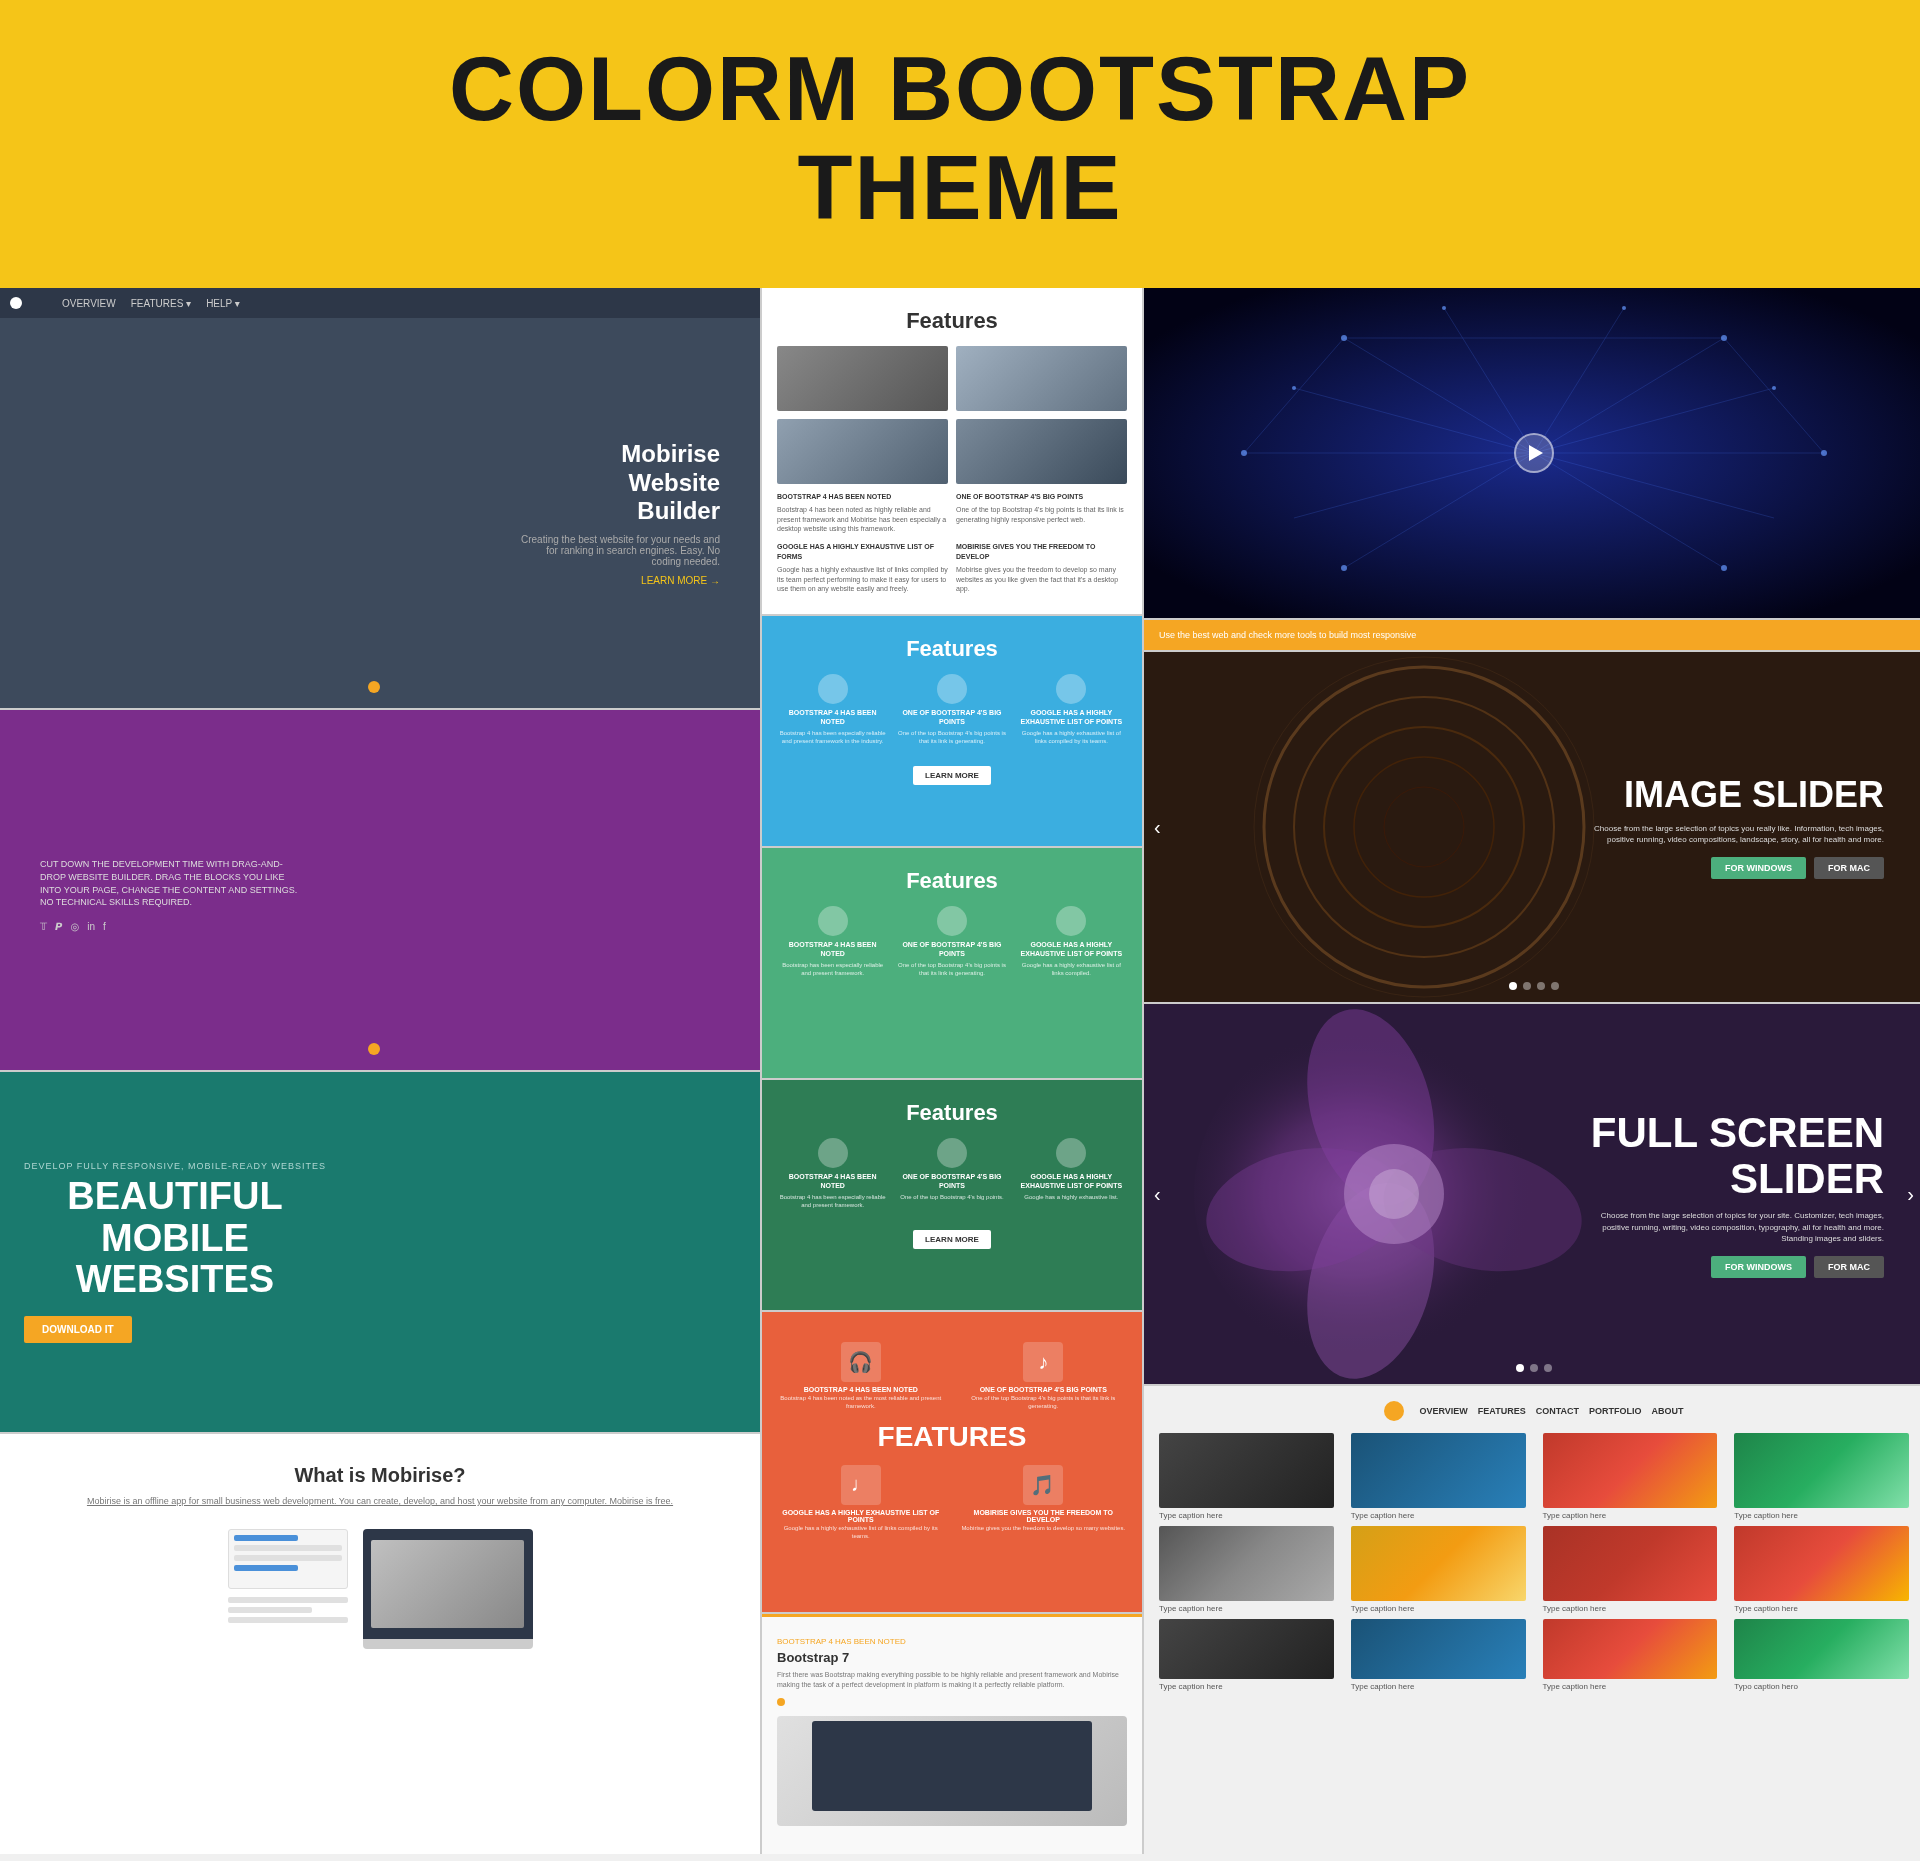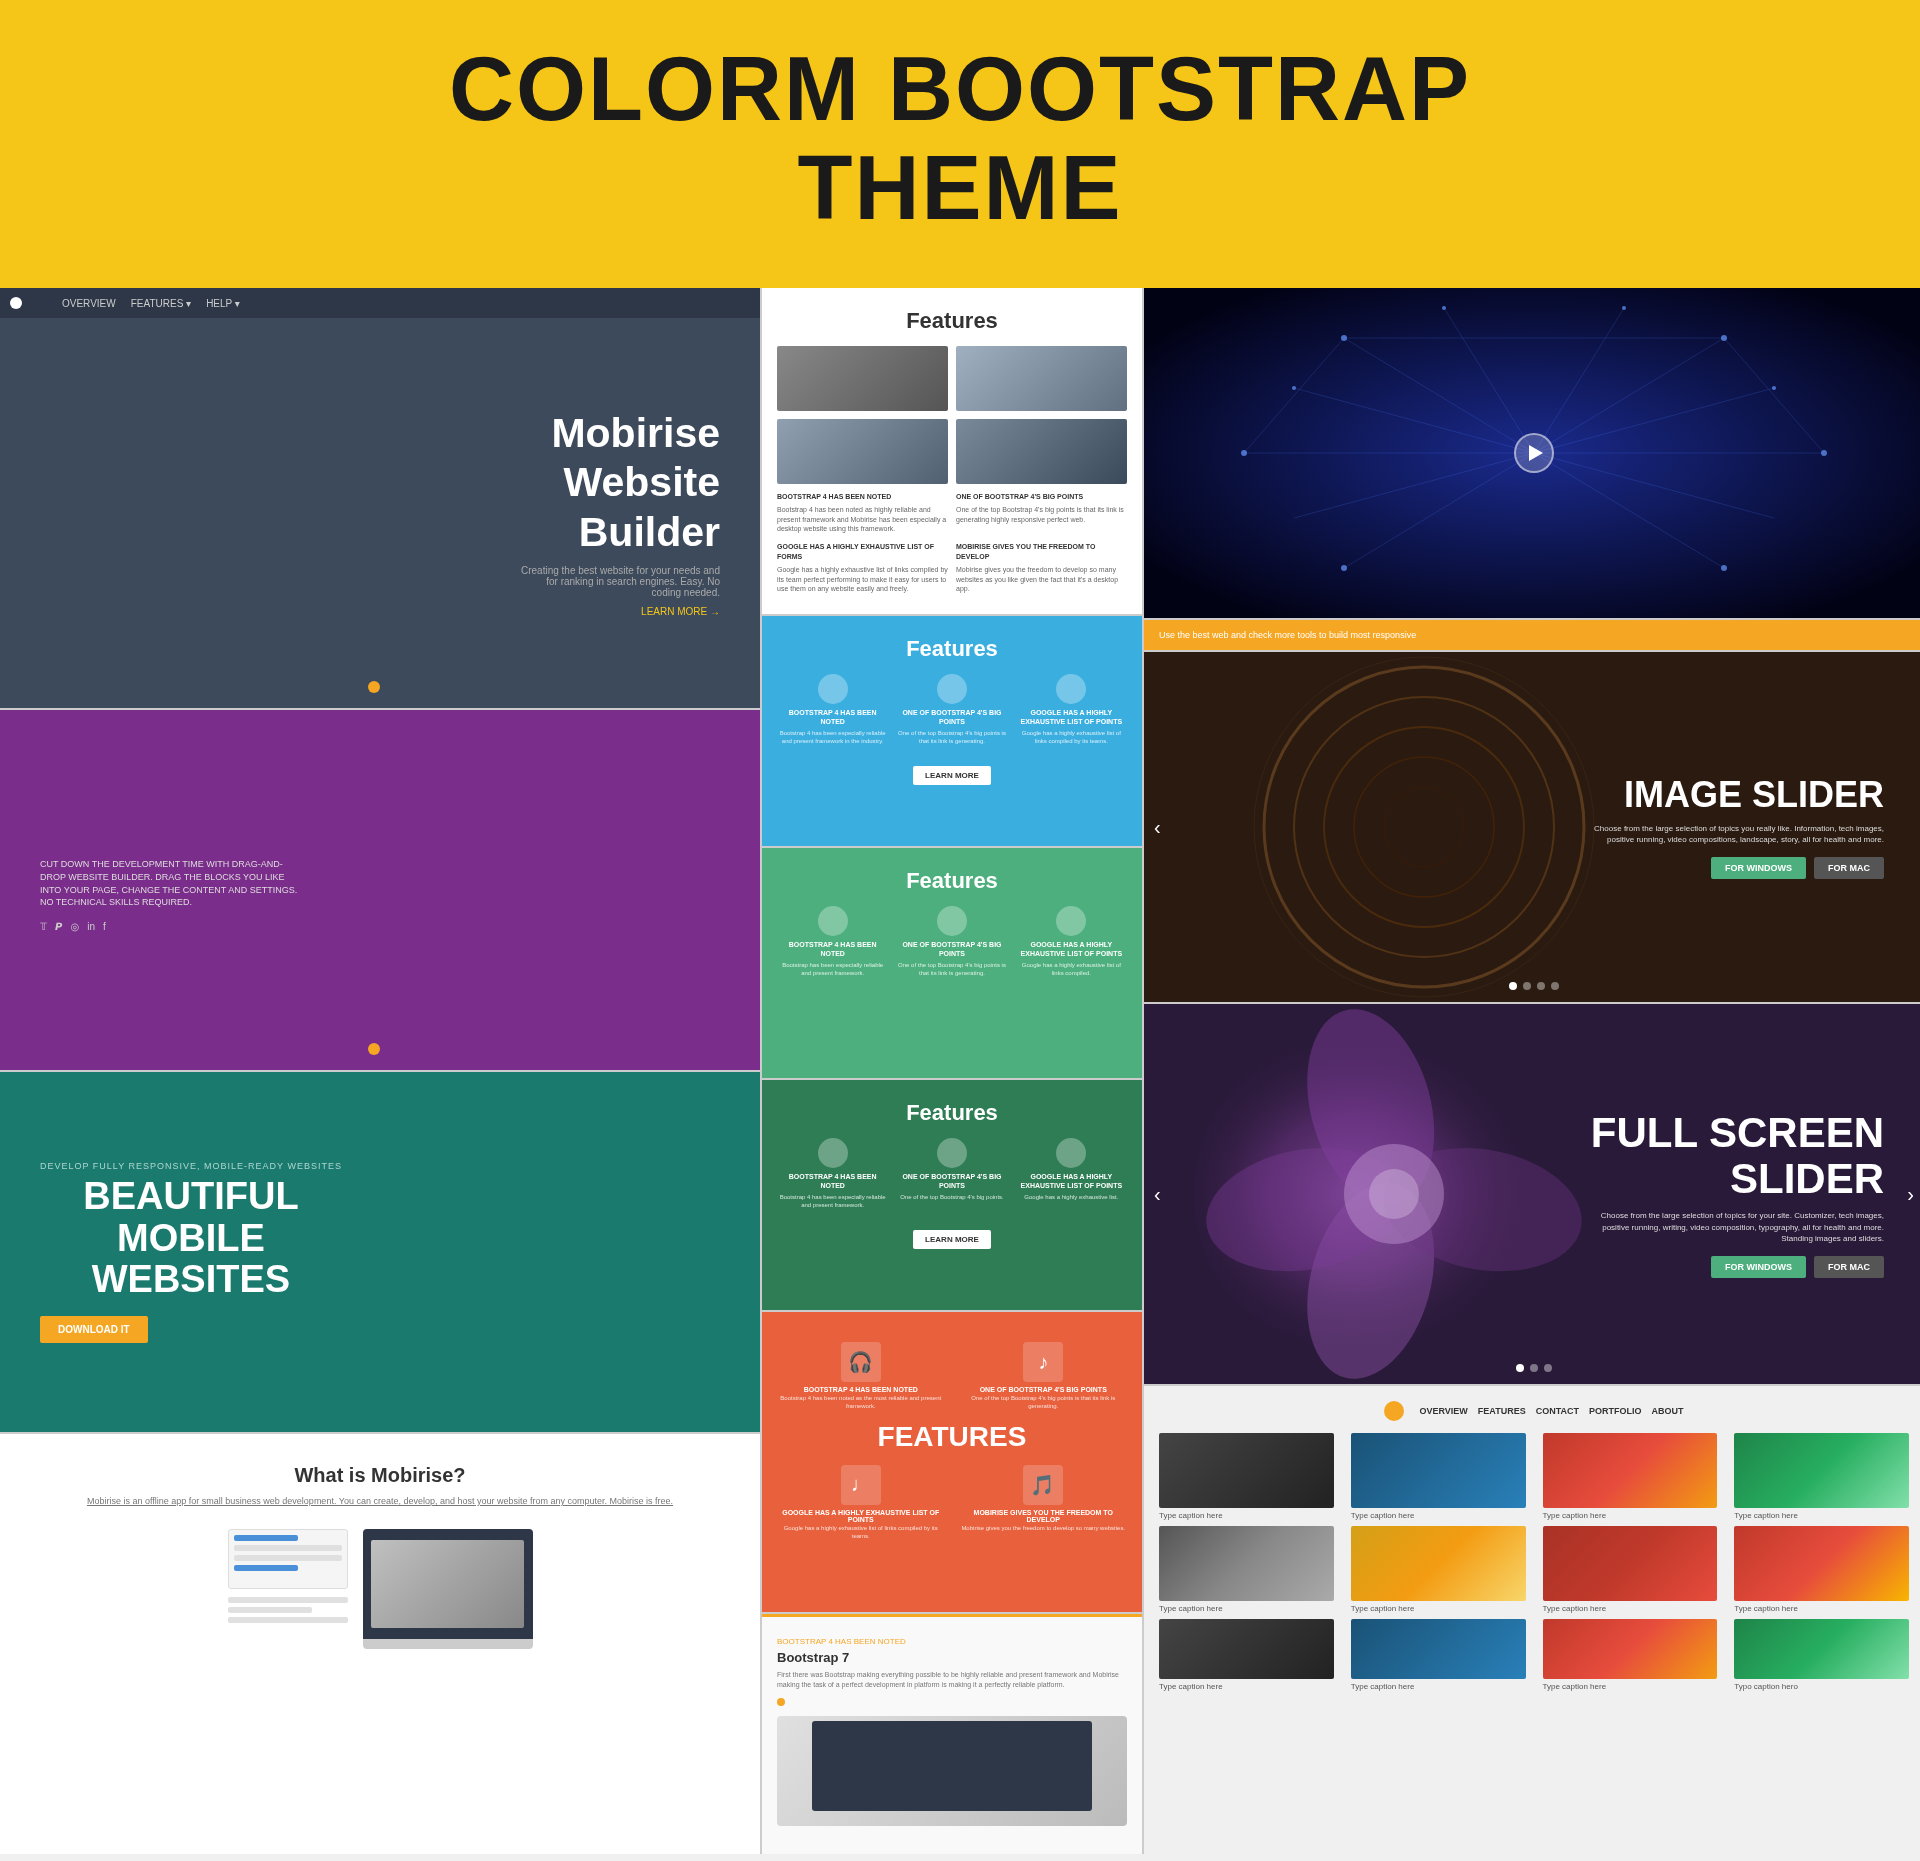--- a/index.html
+++ b/index.html
@@ -71,21 +71,21 @@
       display: flex;
       align-items: center;
       justify-content: flex-end;
       padding: 40px 40px 40px 0;
     }
     .hero-text-block {
       text-align: right;
     }
     .hero-text-block h2 {
       color: #fff;
-      font-size: 41px;
+      font-size: 24px;
       font-weight: 700;
       line-height: 1.2;
     }
     .hero-text-block p {
       color: #aaa;
       font-size: 10px;
       margin-top: 8px;
       max-width: 200px;
       text-align: right;
     }
@@ -150,21 +150,21 @@
       border-radius: 50%;
     }
 
     
     .panel-teal {
       background: #1a7a6e;
       height: 360px;
       position: relative;
       display: flex;
       align-items: center;
-      padding: 40px;
+      padding: 24px;
     }
     .panel-teal .content {
       color: #fff;
     }
     .panel-teal .subtitle {
       font-size: 9px;
       color: #aed6d1;
       text-transform: uppercase;
       letter-spacing: 1px;
     }

